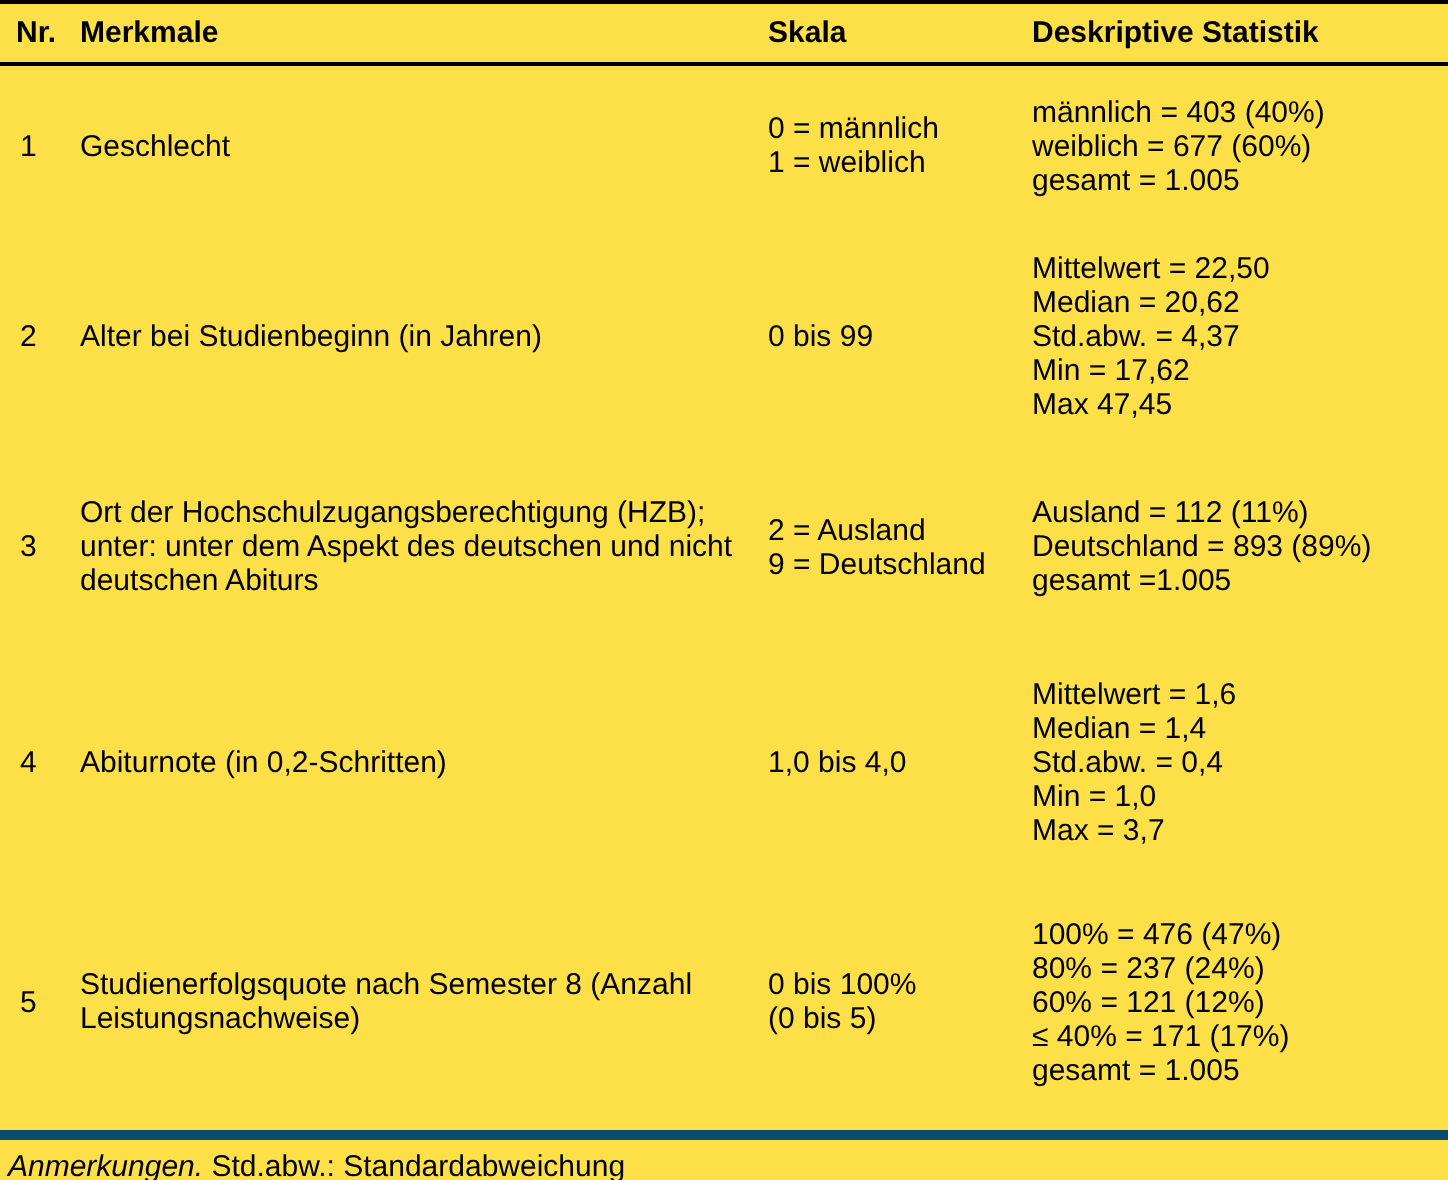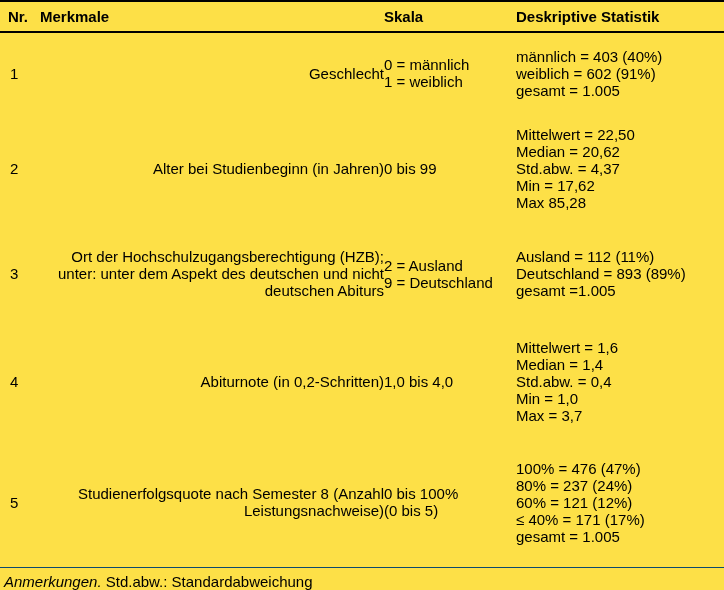--- a/index.html
+++ b/index.html
@@ -37,23 +37,23 @@
   tbody td {
     padding: 0;
     vertical-align: middle;
   }
   tbody td.nr { padding-left: 10px; }
   tbody tr.r1 { height: 81px; }
   tbody tr.r2 { height: 110px; }
   tbody tr.r3 { height: 101px; }
   tbody tr.r4 { height: 114px; }
   tbody tr.r5 { height: 129px; }
-  tbody tr:last-child td { border-bottom: 1px solid #0c4a6e; }
+  tbody tr:last-child td { border-bottom: 5px solid #0c4a6e; }
   .line { white-space: nowrap; }
-  td.mer .line { white-space: normal; text-align: right; }
+  td.mer .line { white-space: normal; }
   .footnote {
     padding: 5px 0 0 4px;
   }
   .footnote .label { font-style: italic; }
 </style>
 </head>
 <body>
 
 <div class="page">
 
@@ -77,38 +77,38 @@
         <td class="nr">1</td>
         <td class="mer">
           <div class="line">Geschlecht</div>
         </td>
         <td>
           <div class="line">0 = männlich</div>
           <div class="line">1 = weiblich</div>
         </td>
         <td>
           <div class="line">männlich = 403 (40%)</div>
-          <div class="line">weiblich = 602 (91%)</div>
+          <div class="line">weiblich = 677 (60%)</div>
           <div class="line">gesamt = 1.005</div>
         </td>
       </tr>
       <tr class="r2">
         <td class="nr">2</td>
         <td class="mer">
           <div class="line">Alter bei Studienbeginn (in Jahren)</div>
         </td>
         <td>
           <div class="line">0 bis 99</div>
         </td>
         <td>
           <div class="line">Mittelwert = 22,50</div>
           <div class="line">Median = 20,62</div>
           <div class="line">Std.abw. = 4,37</div>
           <div class="line">Min = 17,62</div>
-          <div class="line">Max 85,28</div>
+          <div class="line">Max 47,45</div>
         </td>
       </tr>
       <tr class="r3">
         <td class="nr">3</td>
         <td class="mer">
           <div class="line">Ort der Hochschulzugangsberechtigung (HZB);</div>
           <div class="line">unter: unter dem Aspekt des deutschen und nicht</div>
           <div class="line">deutschen Abiturs</div>
         </td>
         <td>

